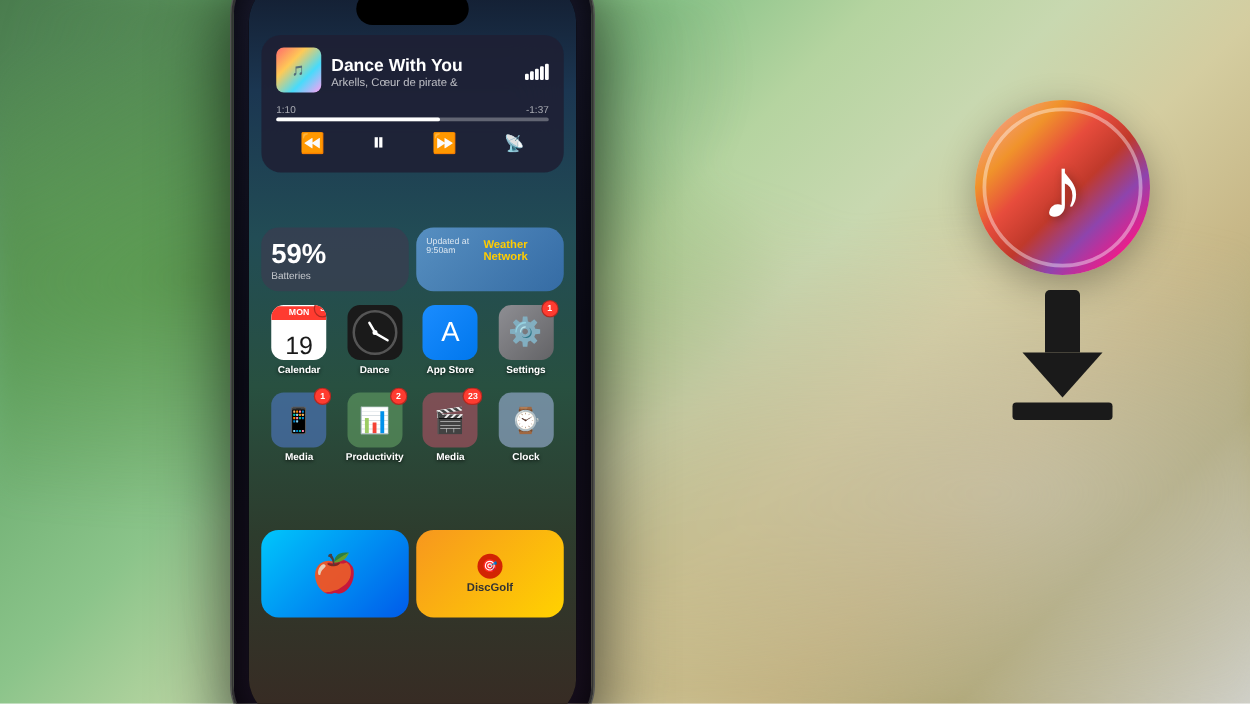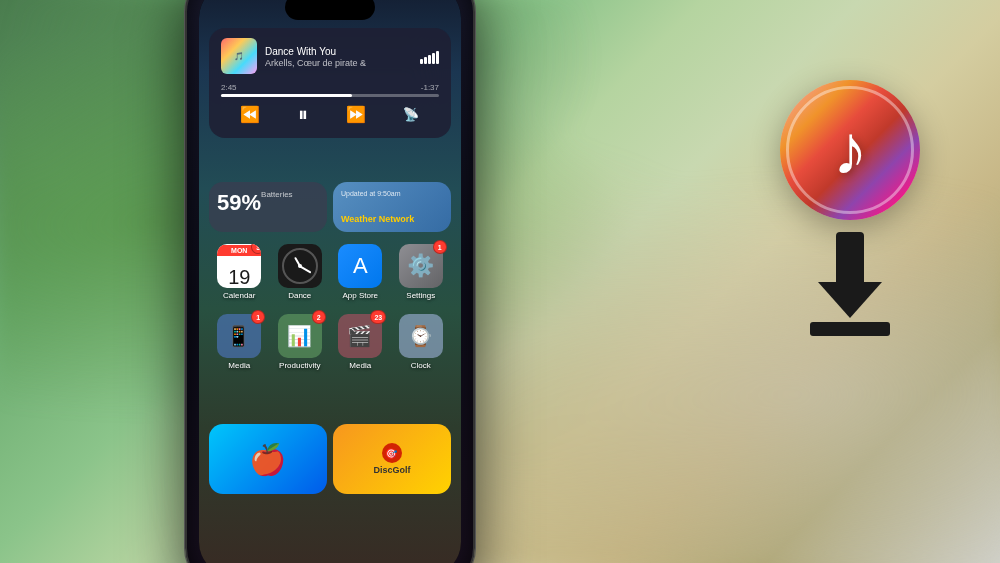--- a/index.html
+++ b/index.html
@@ -123,22 +123,22 @@
       justify-content: center;
       font-size: 10px;
       color: white;
     }
 
     .np-info {
       flex: 1;
     }
 
     .np-title {
-      font-size: 10px;
-      font-weight: 400;
+      font-size: 14px;
+      font-weight: 700;
       color: white;
       line-height: 1.2;
     }
 
     .np-artist {
       font-size: 9px;
       color: rgba(255,255,255,0.7);
       line-height: 1.2;
     }
 
@@ -215,41 +215,43 @@
     }
 
     .widget-battery {
       flex: 1;
       background: rgba(60,60,80,0.7);
       border-radius: 14px;
       padding: 8px;
       color: white;
       min-height: 50px;
       display: flex;
+      flex-direction: column;
+      justify-content: center;
     }
 
     .widget-battery-pct {
       font-size: 22px;
       font-weight: 700;
     }
 
     .widget-battery-label {
       font-size: 8px;
       color: rgba(255,255,255,0.7);
     }
 
     .widget-weather {
       flex: 1;
       background: linear-gradient(135deg, rgba(100,160,220,0.8), rgba(60,120,200,0.7));
       border-radius: 14px;
       padding: 8px;
       color: white;
       min-height: 50px;
       display: flex;
-      flex-direction: column;
+      flex-direction: row;
       justify-content: space-between;
     }
 
     .widget-weather-updated {
       font-size: 7px;
       color: rgba(255,255,255,0.8);
     }
 
     .widget-weather-name {
       font-size: 9px;
@@ -289,20 +291,21 @@
       justify-content: center;
       font-size: 22px;
       overflow: visible;
     }
 
     .app-label {
       font-size: 8px;
       color: white;
       text-align: center;
       text-shadow: 0 1px 3px rgba(0,0,0,0.8);
+      font-weight: bold;
     }
 
     .badge {
       position: absolute;
       top: -4px;
       right: -4px;
       background: #ff3b30;
       color: white;
       font-size: 7px;
       font-weight: 700;
@@ -595,21 +598,21 @@
             <div class="np-signal">
               <span style="height:5px;"></span>
               <span style="height:7px;"></span>
               <span style="height:9px;"></span>
               <span style="height:11px;"></span>
               <span style="height:13px;"></span>
             </div>
           </div>
           <div class="np-progress">
             <div class="np-times">
-              <span>2:45</span>
+              <span>1:10</span>
               <span>-1:37</span>
             </div>
             <div class="np-bar">
               <div class="np-bar-fill"></div>
             </div>
           </div>
           <div class="np-controls">
             <span class="np-btn">⏪</span>
             <span class="np-btn np-play">⏸</span>
             <span class="np-btn">⏩</span>

